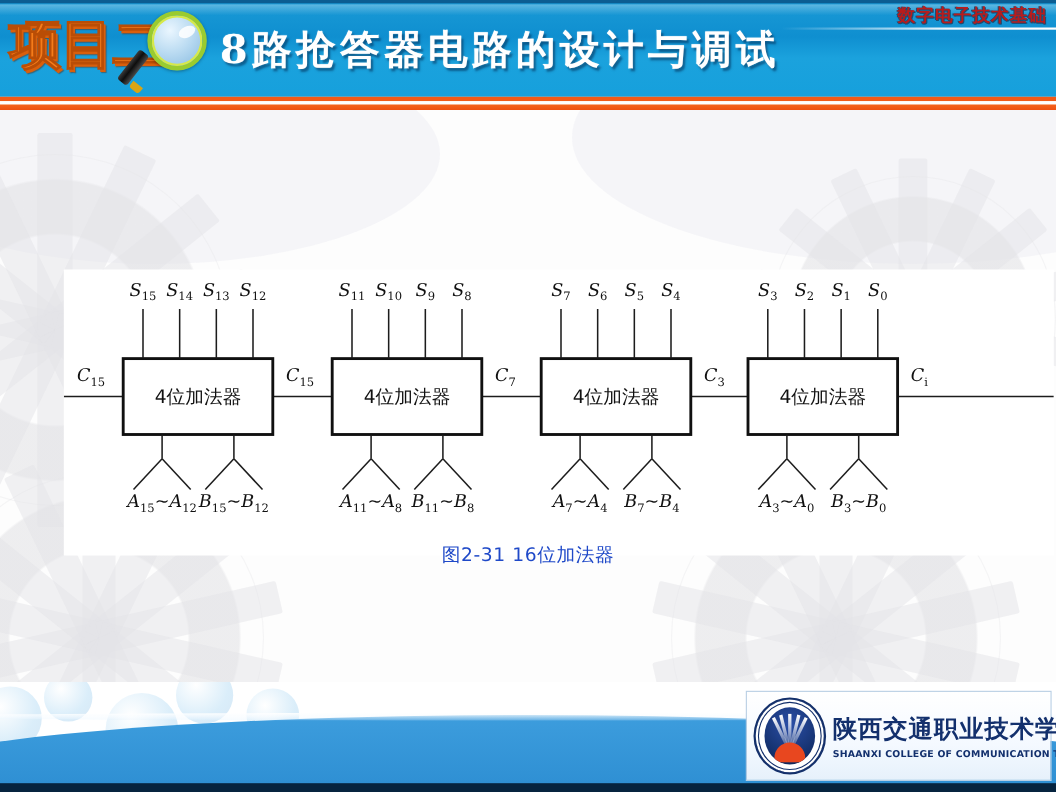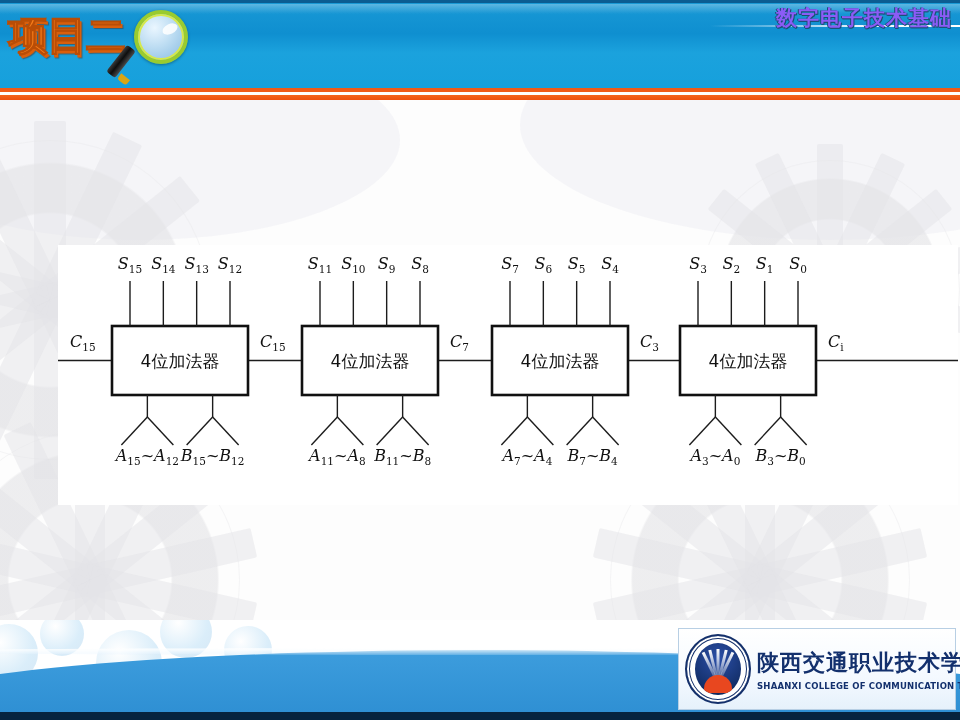--- a/index.html
+++ b/index.html
@@ -44,36 +44,36 @@
   .hdr-sheen{position:absolute;left:0;top:4px;width:960px;height:10px;background:linear-gradient(180deg,rgba(255,255,255,.30),rgba(255,255,255,0));}
   .hdr-orange1{position:absolute;left:0;top:88px;width:960px;height:4px;background:#f05a18;}
   .hdr-white1{position:absolute;left:0;top:92px;width:960px;height:3px;background:#fefefe;}
   .hdr-orange2{position:absolute;left:0;top:95px;width:960px;height:5px;background:linear-gradient(180deg,#f4631c,#ee5010);}
   .hdr-orange2::after{content:"";position:absolute;left:0;bottom:-3px;width:960px;height:3px;background:linear-gradient(180deg,rgba(238,80,16,.5),rgba(238,80,16,0));}
 
   
   .subject{
     position:absolute;right:8px;top:4px;
     font-family:"DejaVu Sans","Liberation Sans",sans-serif;
-    font-size:21px;font-weight:bold;color:#8b5cf6;
+    font-size:16px;font-weight:bold;color:#b91c1c;
     letter-spacing:1px;
     text-shadow:1px 1px 0 #1b4e74, -1px 0 0 #1b4e74, 0 1px 0 #1b4e74;
     white-space:nowrap;
     padding-left:12px;
   }
   .subject-rule{position:absolute;right:0;top:25px;width:250px;height:2px;background:linear-gradient(90deg,rgba(255,255,255,0),#e9f6ff 60%,#ffffff);}
 
   
   .badge{
     position:absolute;left:8px;top:6px;width:150px;height:72px;
   }
   .badge-text{
     position:absolute;left:0;top:2px;
     font-family:"DejaVu Sans","Liberation Sans",sans-serif;
-    font-size:40px;font-weight:bold;letter-spacing:-1px;
+    font-size:48px;font-weight:bold;letter-spacing:-1px;
     color:#f57c1a;
     -webkit-text-stroke:1px #b94d06;
     text-shadow:2px 3px 0 #d95f0c, 3px 4px 1px rgba(90,30,0,.45);
     white-space:nowrap;
   }
   
   .magnifier{position:absolute;left:120px;top:8px;width:74px;height:74px;}
   .mag-lens{
     position:absolute;left:14px;top:2px;width:46px;height:46px;border-radius:50%;
     background:radial-gradient(circle at 36% 30%, #eaf6ff 0%, #bcdcf2 45%, #9ec9e8 75%, #8bbfe2 100%);
@@ -274,20 +274,21 @@
     </div>
 
     <div class="magnifier">
       <div class="mag-handle"></div>
       <div class="mag-tip"></div>
       <div class="mag-lens">
           <div class="mag-glint"></div>
         </div>
     </div>
 
+    <div class="title">8路抢答器电路的设计与调试</div>
 
     <div class="hdr-orange1"></div>
     <div class="hdr-white1"></div>
     <div class="hdr-orange2"></div>
   </div>
 
   <div class="content">
 
     <div class="figure-panel">
       <svg class="fig-svg" id="adder-svg" width="900" height="260" viewBox="0 0 900 260" font-family="DejaVu Serif, Liberation Serif, serif">
@@ -365,20 +366,21 @@
           <line x1="657.36" y1="172" x2="631.36" y2="200" stroke="#1c1c1c" stroke-width="1.4" stroke-linecap="butt"></line>
           <line x1="657.36" y1="172" x2="683.36" y2="200" stroke="#1c1c1c" stroke-width="1.4" stroke-linecap="butt"></line>
           <text x="657.36" y="216" fill="#111" font-size="16" font-style="italic" text-anchor="middle"><tspan>A</tspan><tspan dy="4" font-size="10.5" font-style="normal">3</tspan><tspan dy="-4" font-style="normal">~</tspan><tspan>A</tspan><tspan dy="4" font-size="10.5" font-style="normal">0</tspan></text>
           <line x1="722.64" y1="150" x2="722.64" y2="172" stroke="#1c1c1c" stroke-width="1.4" stroke-linecap="butt"></line>
           <line x1="722.64" y1="172" x2="696.64" y2="200" stroke="#1c1c1c" stroke-width="1.4" stroke-linecap="butt"></line>
           <line x1="722.64" y1="172" x2="748.64" y2="200" stroke="#1c1c1c" stroke-width="1.4" stroke-linecap="butt"></line>
           <text x="722.64" y="216" fill="#111" font-size="16" font-style="italic" text-anchor="middle"><tspan>B</tspan><tspan dy="4" font-size="10.5" font-style="normal">3</tspan><tspan dy="-4" font-style="normal">~</tspan><tspan>B</tspan><tspan dy="4" font-size="10.5" font-style="normal">0</tspan></text>
         </svg>
     </div>
 
+    <div class="caption">图2-31 16位加法器</div>
   </div>
 
   <div class="footer">
     <div class="foot-white"></div>
     <div class="foot-bubbles">
       <div class="bub" style="left:-20px;top:4px;width:58px;height:58px;"></div>
       <div class="bub" style="left:40px;top:-8px;width:44px;height:44px;"></div>
       <div class="bub" style="left:96px;top:10px;width:66px;height:66px;"></div>
       <div class="bub" style="left:160px;top:-14px;width:52px;height:52px;"></div>
       <div class="bub" style="left:150px;top:38px;width:70px;height:70px;"></div>

